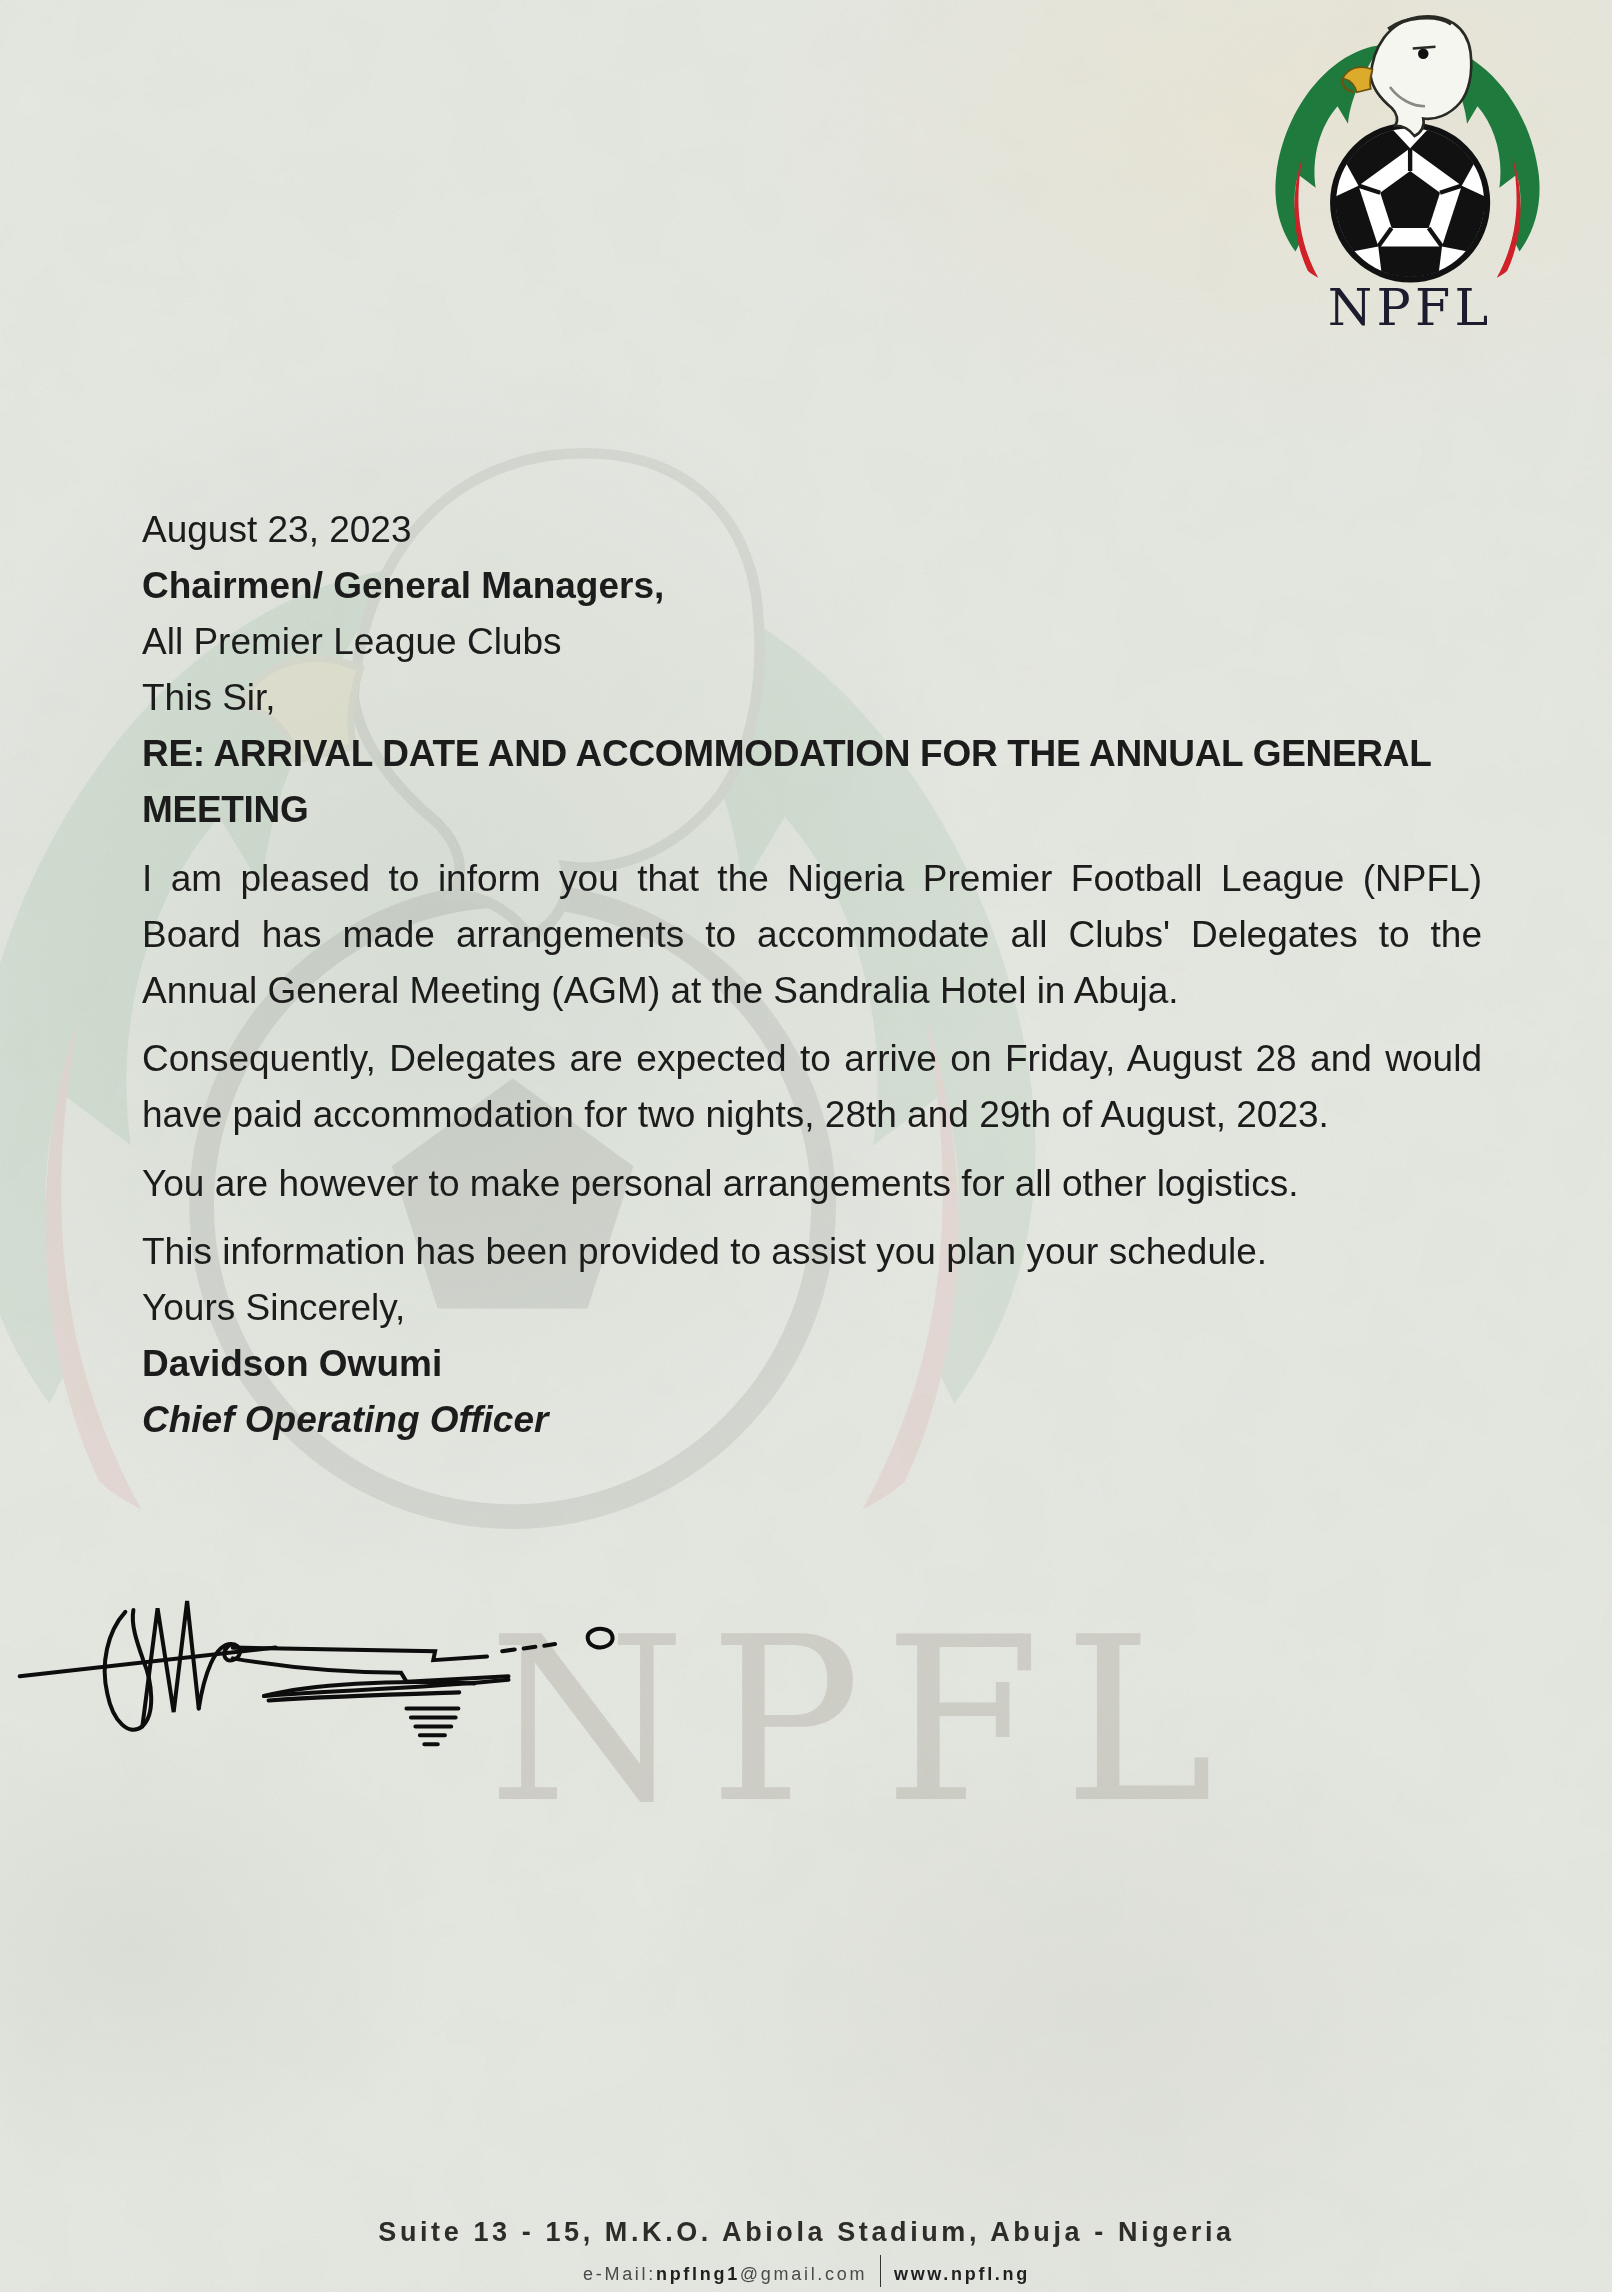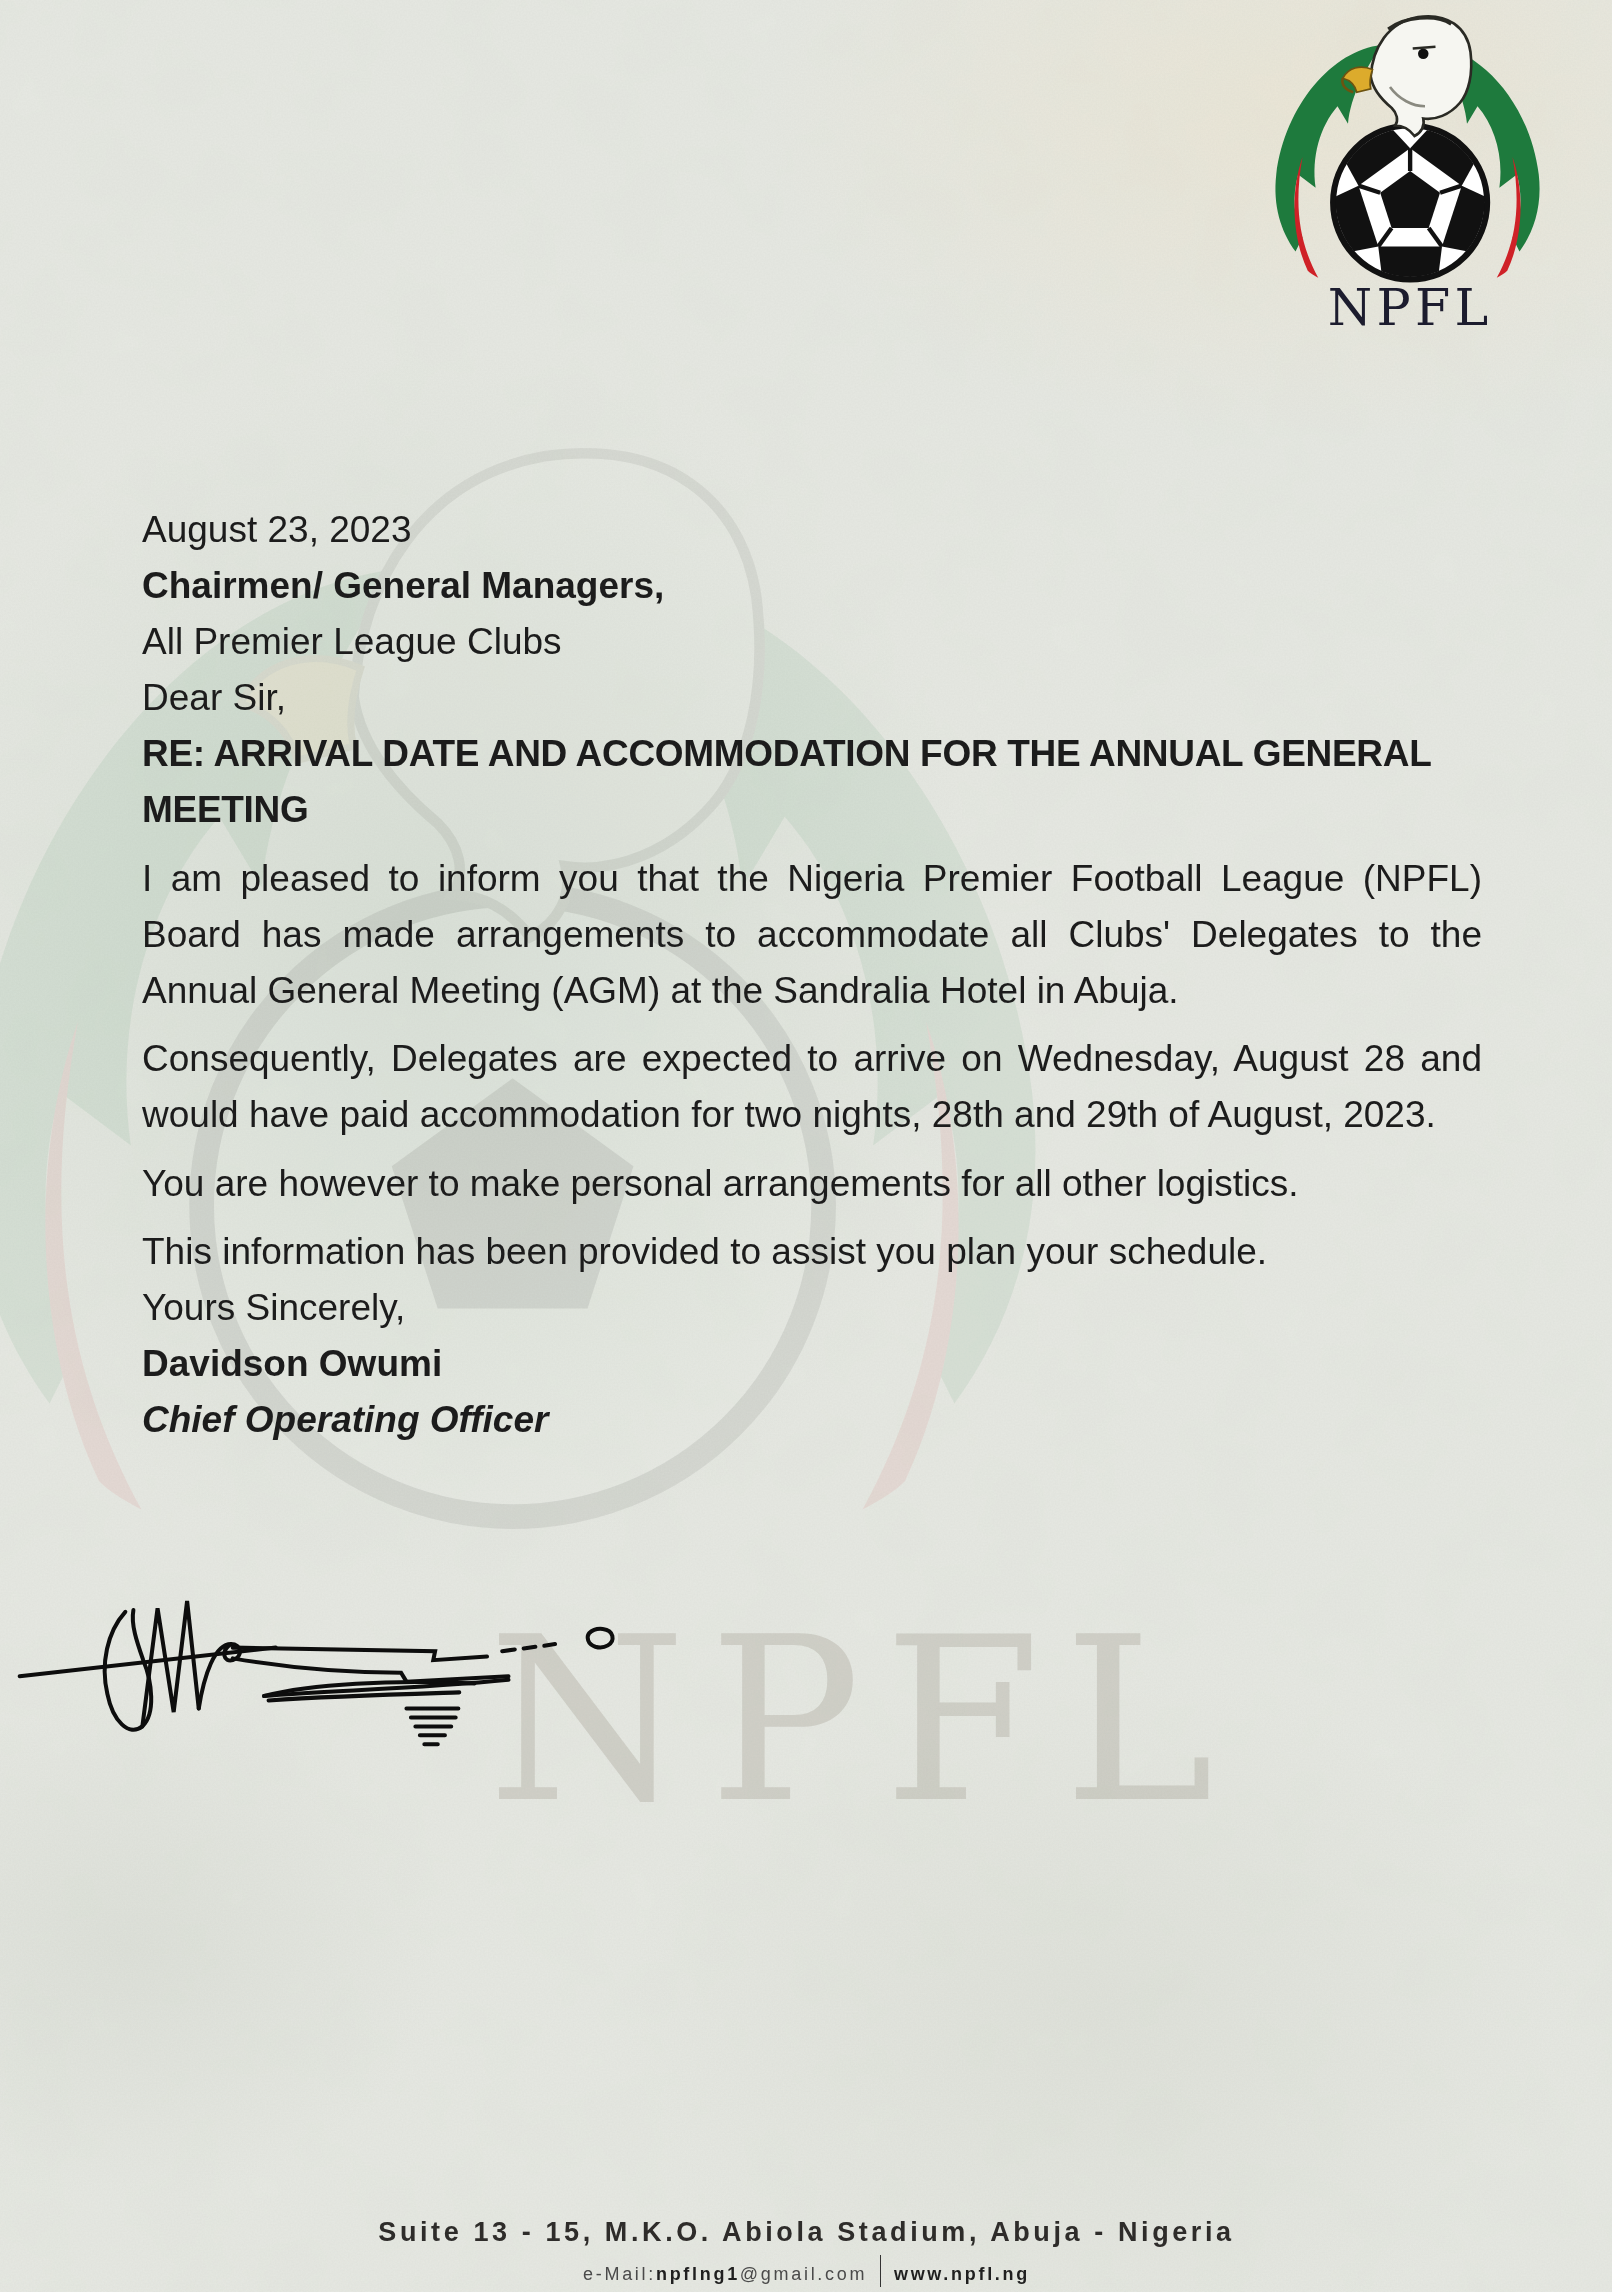--- a/index.html
+++ b/index.html
@@ -132,24 +132,24 @@
         <path d="M186,46 L212,44" stroke="#2a2a24" stroke-width="3"></path>
       </g>
       <text x="183" y="362" text-anchor="middle" font-family="DejaVu Serif, serif" font-size="58" letter-spacing="5" fill="#1c1c2e">NPFL</text>
     </svg>
   </div>
 
   <div class="content">
     <div class="blk date-line">August 23, 2023</div>
     <div class="blk recipient-1">Chairmen/ General Managers,</div>
     <div class="blk recipient-2">All Premier League Clubs</div>
-    <div class="blk salutation">Dear Sir,</div>
+    <div class="blk salutation">This Sir,</div>
     <div class="blk subject-line">RE: ARRIVAL DATE AND ACCOMMODATION FOR THE ANNUAL GENERAL MEETING</div>
     <p class="body-par">I am pleased to inform you that the Nigeria Premier Football League (NPFL) Board has made arrangements to accommodate all Clubs' Delegates to the Annual General Meeting (AGM) at the Sandralia Hotel in Abuja.</p>
-    <p class="body-par">Consequently, Delegates are expected to arrive on Wednesday, August 28 and would have paid accommodation for two nights, 28th and 29th of August, 2023.</p>
+    <p class="body-par">Consequently, Delegates are expected to arrive on Friday, August 28 and would have paid accommodation for two nights, 28th and 29th of August, 2023.</p>
     <p class="body-par">You are however to make personal arrangements for all other logistics.</p>
     <p class="body-par">This information has been provided to assist you plan your schedule.</p>
     <div class="blk closing">Yours Sincerely,</div>
     <div class="blk sig-name">Davidson Owumi</div>
     <div class="blk sig-title">Chief Operating Officer</div>
   </div>
 
   <div class="signature">
     <svg viewBox="0 0 700 210" xmlns="http://www.w3.org/2000/svg" fill="none" stroke="#0d0d0d" stroke-width="4.5" stroke-linecap="round">
       <path d="M14,112 L300,80"></path>

